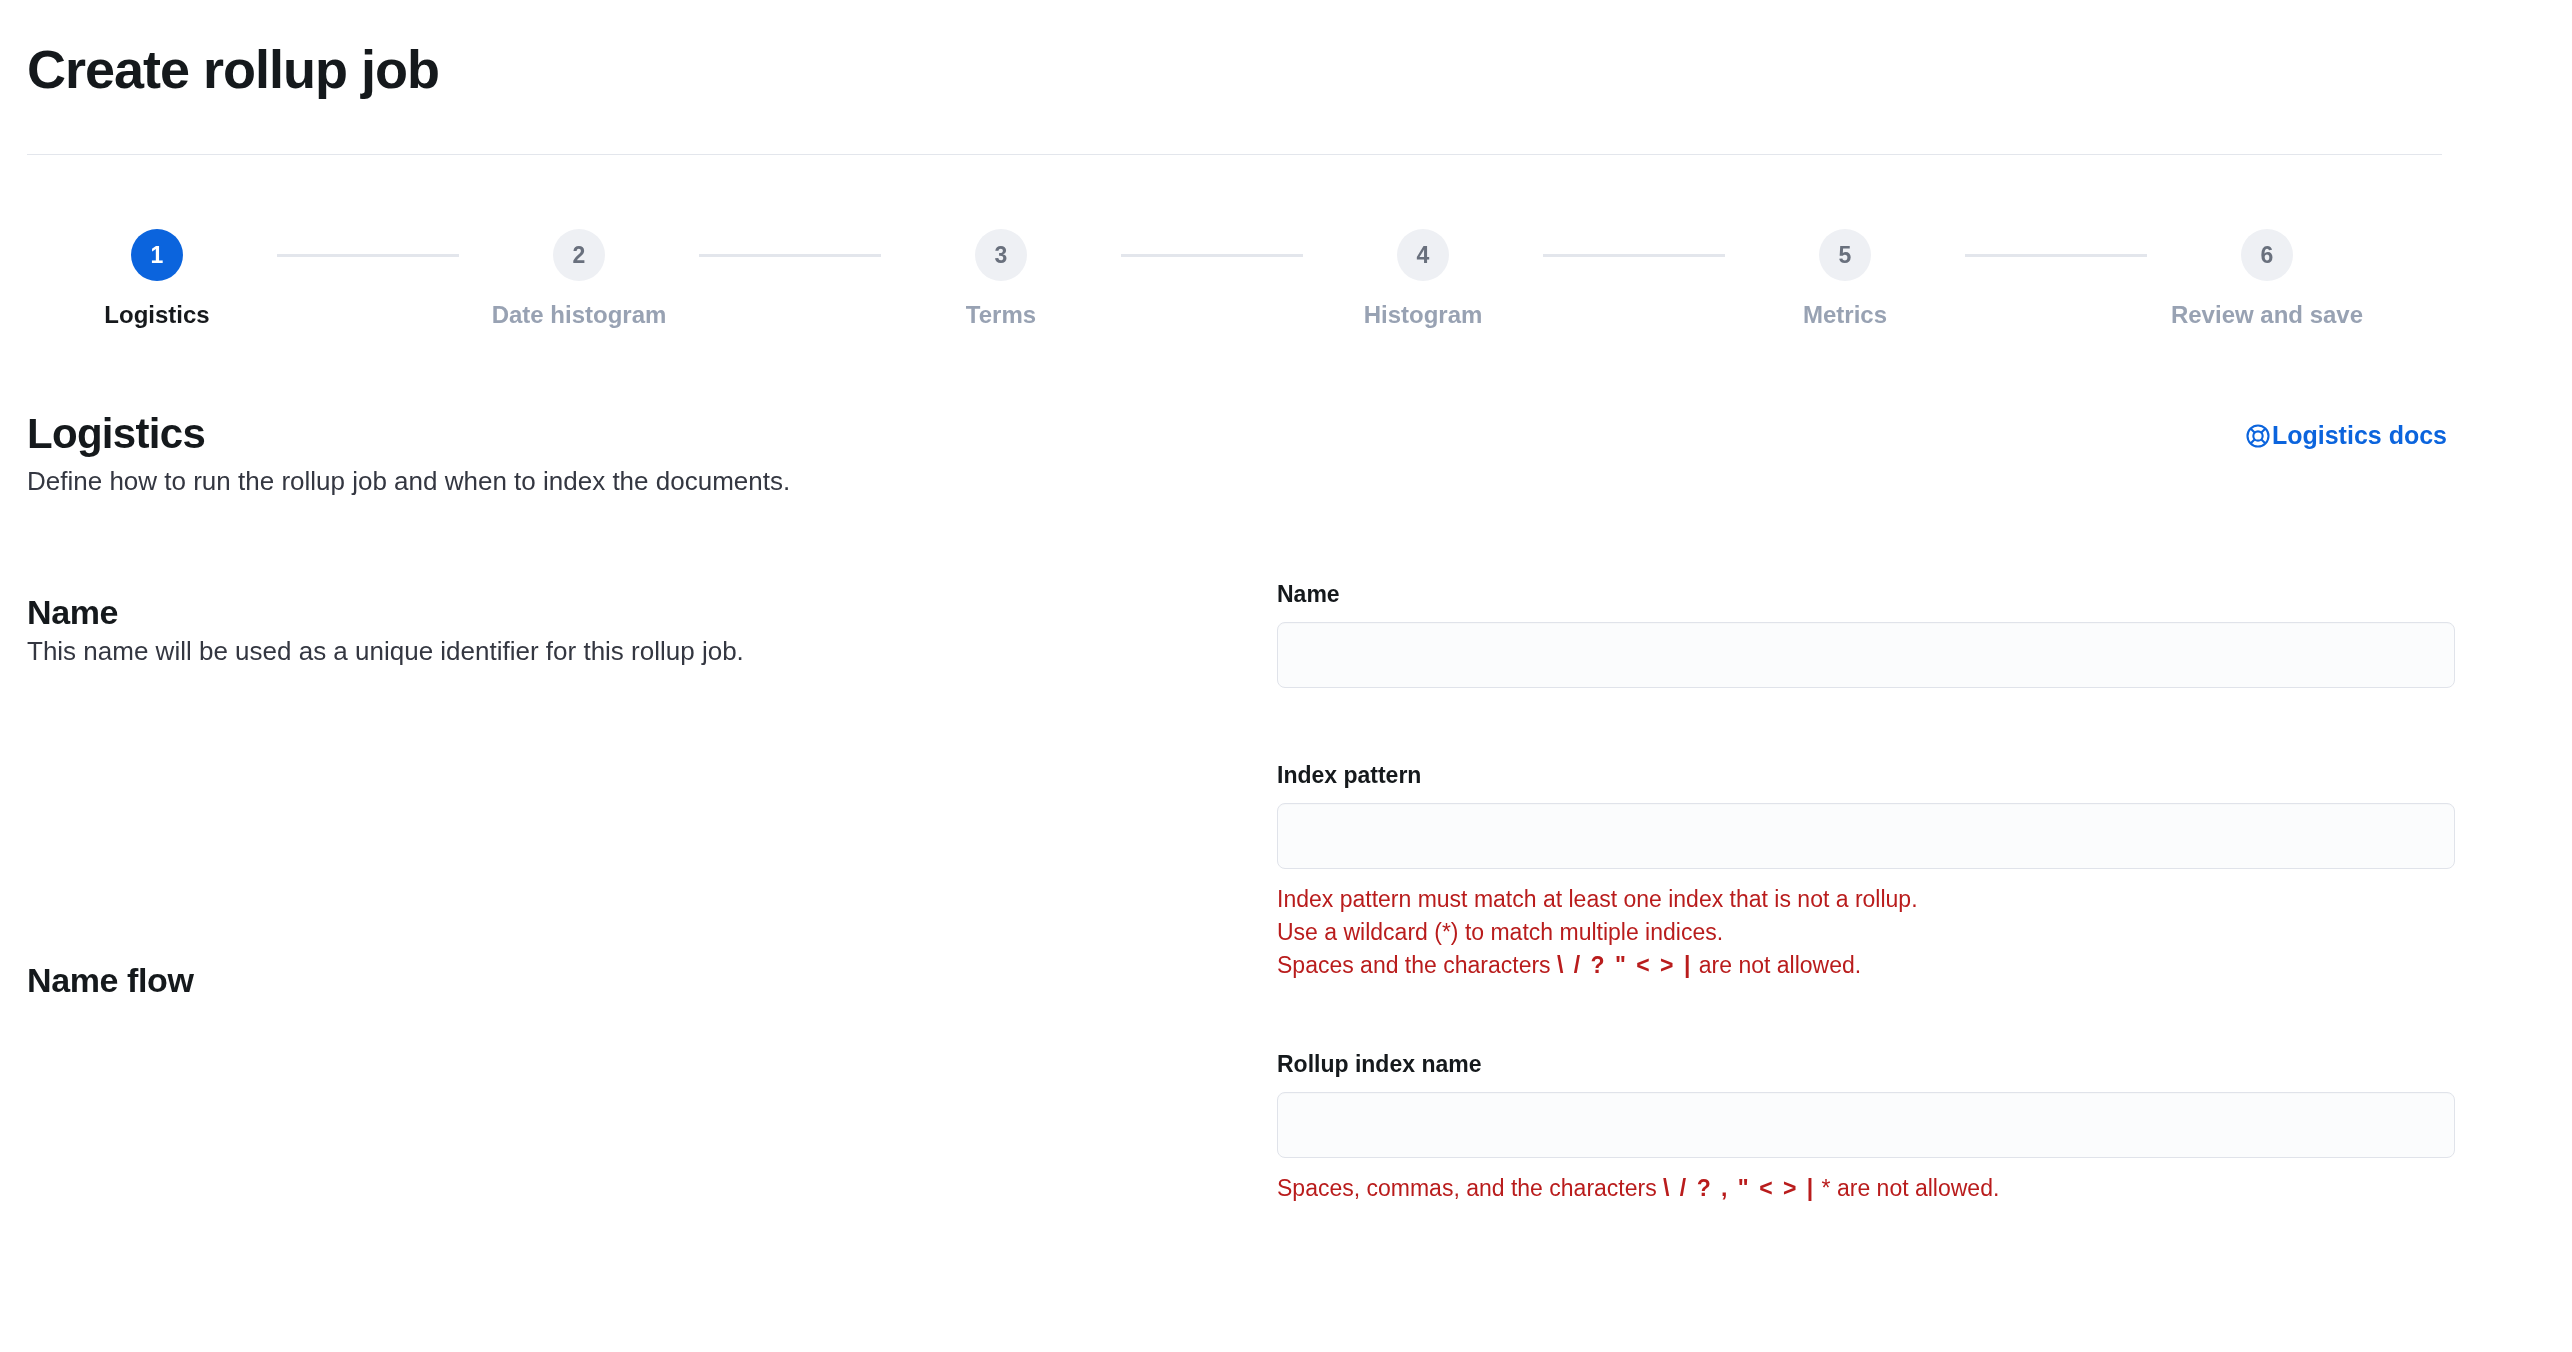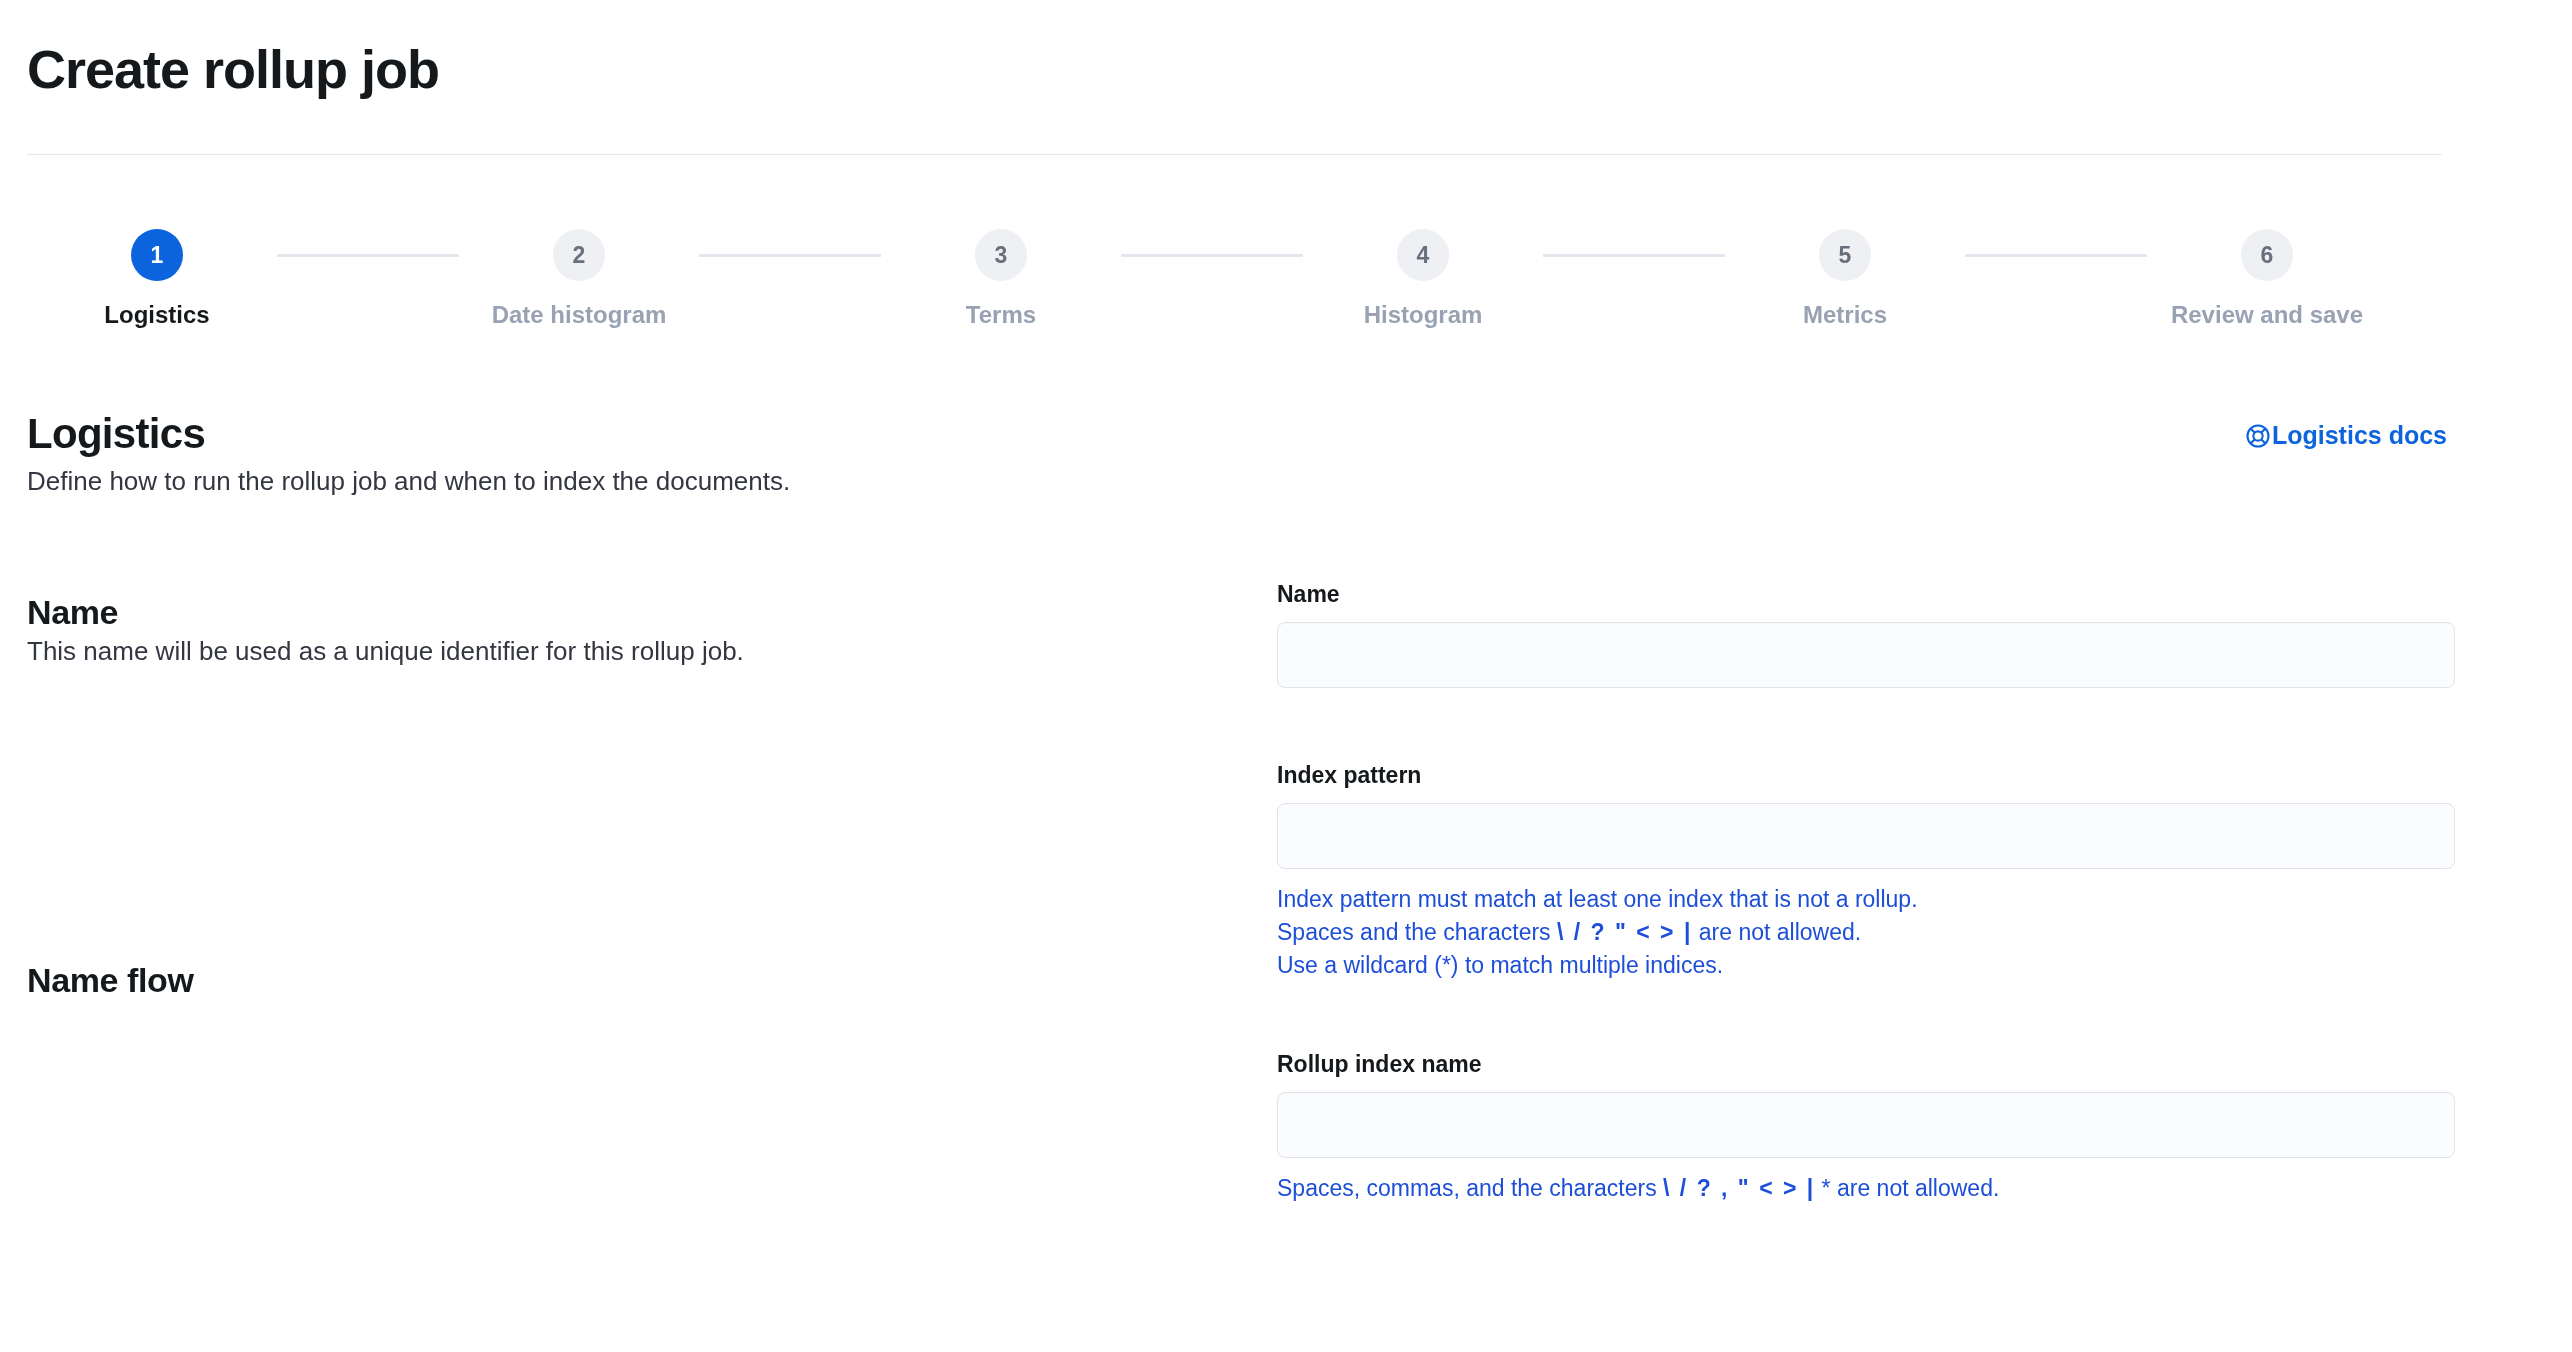--- a/index.html
+++ b/index.html
@@ -168,21 +168,21 @@
     font-size: 24px;
     font-family: "Liberation Sans", sans-serif;
     color: #1a1c21;
     padding: 0 18px;
     outline: none;
   }
   .text-input::placeholder { color: #98a2b3; }
   .help-block {
     margin-top: 14px;
     font-size: 23px;
-    color: #1d4ed8;
+    color: #b91c1c;
     line-height: 1.45;
   }
   .help-block .chars {
     font-family: "Liberation Sans", sans-serif;
     font-weight: 700;
     letter-spacing: 2px;
   }
   .field-group { margin-top: 0; }
   .field-group + .field-group { margin-top: 68px; }
 </style>
@@ -268,22 +268,22 @@
     <div class="col-left">
       <h3 class="field-title">Name flow</h3>
     </div>
     <div class="col-right">
 
       <div class="field-group">
         <label class="field-label">Index pattern</label>
         <input class="text-input" type="text" value="" placeholder="" style="">
         <div class="help-block">
           <div>Index pattern must match at least one index that is not a rollup.</div>
+          <div>Use a wildcard (*) to match multiple indices.</div>
           <div><span>Spaces and the characters </span><span class="chars">\ / ? " &lt; &gt; |</span><span> are not allowed.</span></div>
-          <div>Use a wildcard (*) to match multiple indices.</div>
         </div>
       </div>
 
       <div class="field-group">
         <label class="field-label">Rollup index name</label>
         <input class="text-input" type="text" value="" placeholder="" style="">
         <div class="help-block"><span>Spaces, commas, and the characters </span><span class="chars">\ / ? , " &lt; &gt; |</span><span> * are not allowed.</span></div>
       </div>
 
     </div>

